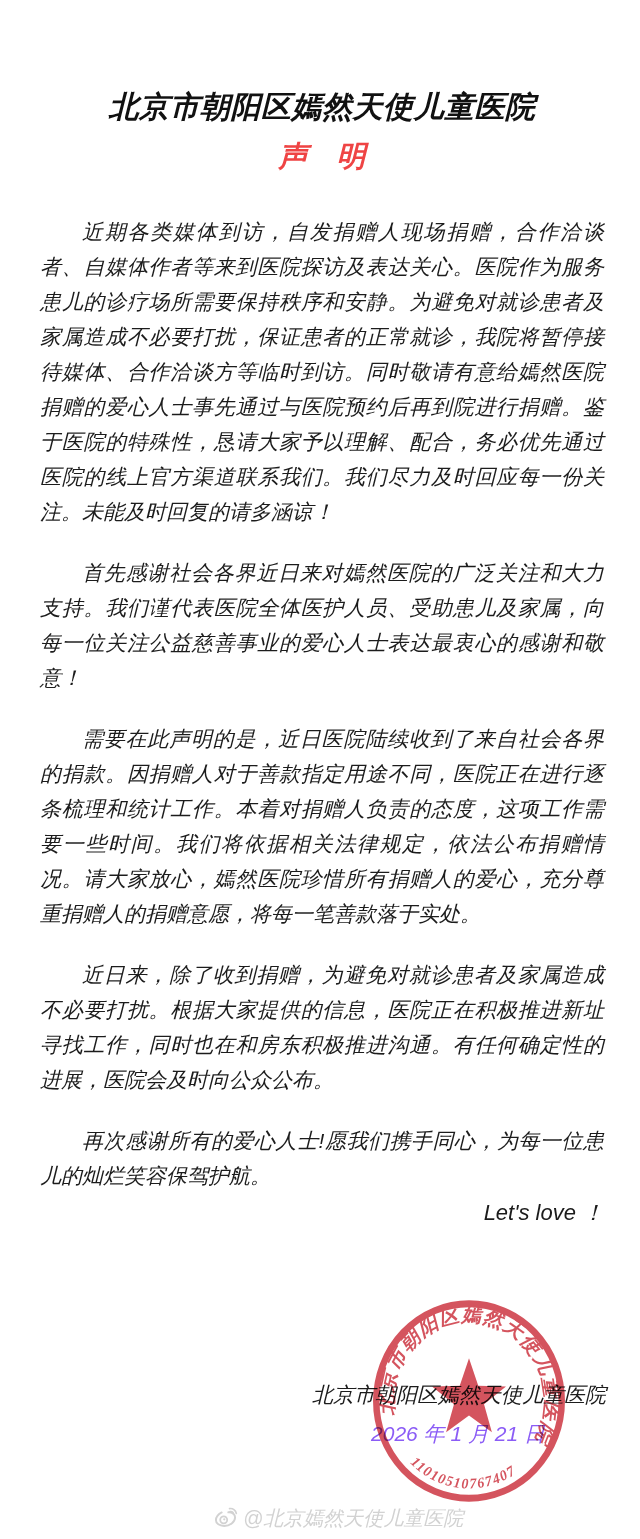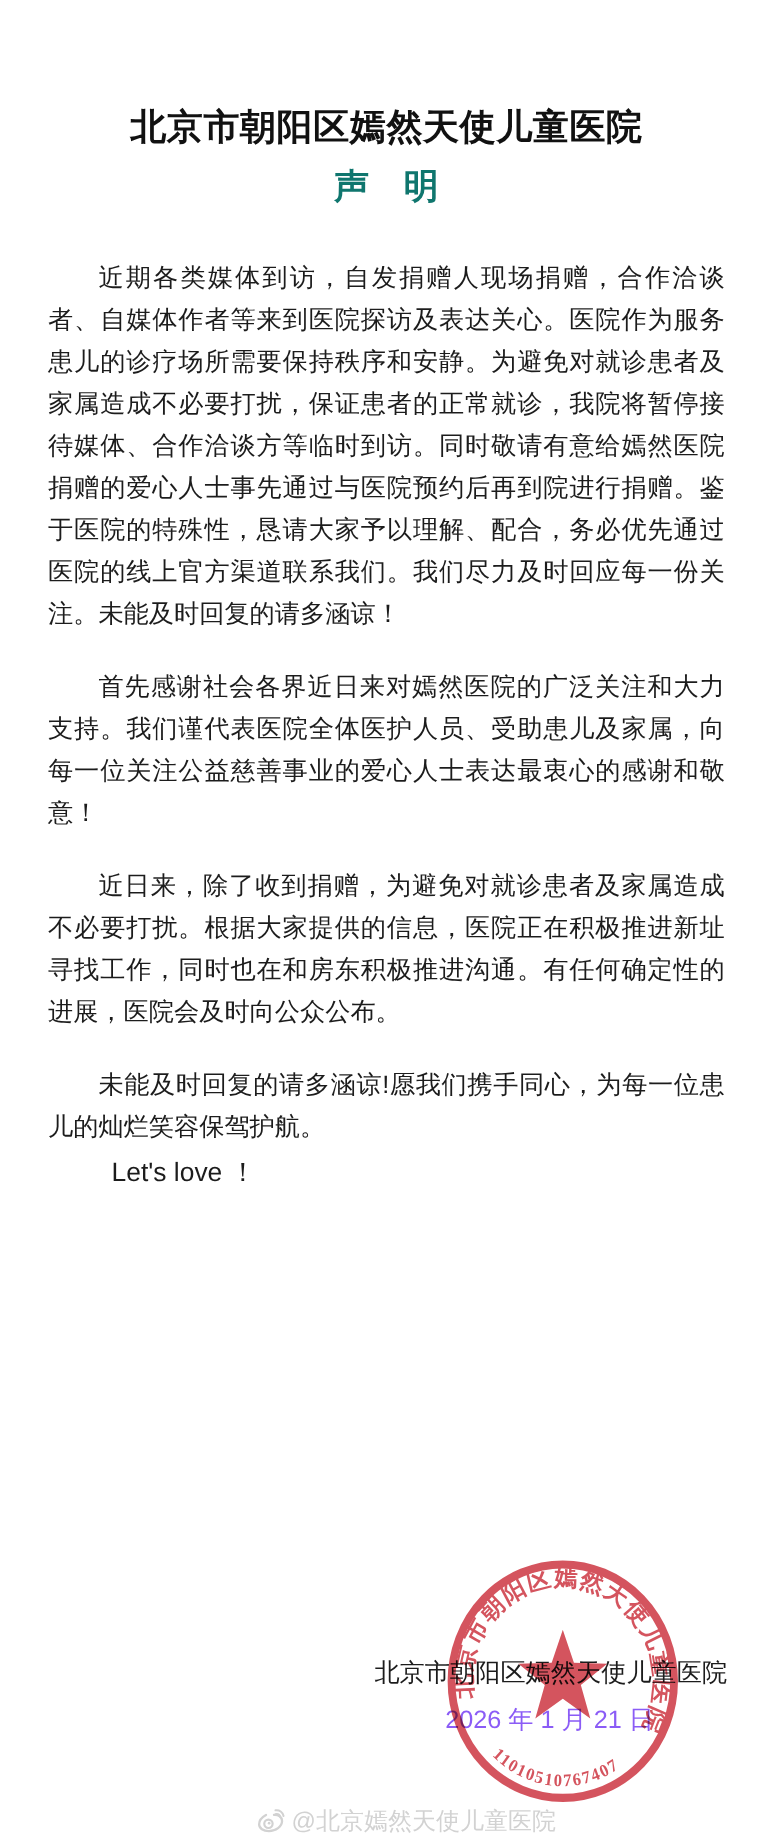--- a/index.html
+++ b/index.html
@@ -4,20 +4,21 @@
 <style>
   html, body { margin: 0; padding: 0; background: #ffffff; }
   .page {
     position: relative;
     width: 640px;
     height: 1539px;
     background: #ffffff;
     overflow: hidden;
     font-family: "Liberation Sans", "DejaVu Sans", sans-serif;
     color: #1c1c1c;
+    font-style: italic;
   }
   .content {
     position: absolute;
     left: 40px;
     top: 88px;
     width: 564px;
   }
   .doc-title {
     margin: 0 0 12px 0;
     text-align: center;
@@ -26,37 +27,38 @@
     font-weight: 700;
     color: #111111;
     letter-spacing: 0.5px;
   }
   .doc-subtitle {
     margin: 0 0 40px 0;
     text-align: center;
     font-size: 29px;
     line-height: 36px;
     font-weight: 700;
-    color: #0f766e;
+    color: #ef4444;
   }
   .para {
     margin: 0 0 26px 0;
     font-size: 21px;
     line-height: 35px;
     text-align: justify;
     text-indent: 2em;
     color: #1c1c1c;
   }
   .para.last { margin-bottom: 0; }
   .slogan {
     margin: 2px 0 30px 0;
     padding-left: 53px;
     font-size: 22px;
     line-height: 35px;
     color: #1c1c1c;
+    text-align: right;
   }
   .contact { margin-top: 0; }
   .contact-line {
     font-size: 21px;
     line-height: 35.5px;
     color: #1c1c1c;
   }
   .sig-org {
     position: absolute;
     top: 1381px;
@@ -108,22 +110,23 @@
 <body>
 
 <div class="page">
 
   <div class="content">
     <h1 class="doc-title">北京市朝阳区嫣然天使儿童医院</h1>
     <h2 class="doc-subtitle">声　明</h2>
 
     <p class="para">近期各类媒体到访，自发捐赠人现场捐赠，合作洽谈者、自媒体作者等来到医院探访及表达关心。医院作为服务患儿的诊疗场所需要保持秩序和安静。为避免对就诊患者及家属造成不必要打扰，保证患者的正常就诊，我院将暂停接待媒体、合作洽谈方等临时到访。同时敬请有意给嫣然医院捐赠的爱心人士事先通过与医院预约后再到院进行捐赠。鉴于医院的特殊性，恳请大家予以理解、配合，务必优先通过医院的线上官方渠道联系我们。我们尽力及时回应每一份关注。未能及时回复的请多涵谅！</p>
     <p class="para">首先感谢社会各界近日来对嫣然医院的广泛关注和大力支持。我们谨代表医院全体医护人员、受助患儿及家属，向每一位关注公益慈善事业的爱心人士表达最衷心的感谢和敬意！</p>
+    <p class="para">需要在此声明的是，近日医院陆续收到了来自社会各界的捐款。因捐赠人对于善款指定用途不同，医院正在进行逐条梳理和统计工作。本着对捐赠人负责的态度，这项工作需要一些时间。我们将依据相关法律规定，依法公布捐赠情况。请大家放心，嫣然医院珍惜所有捐赠人的爱心，充分尊重捐赠人的捐赠意愿，将每一笔善款落于实处。</p>
     <p class="para">近日来，除了收到捐赠，为避免对就诊患者及家属造成不必要打扰。根据大家提供的信息，医院正在积极推进新址寻找工作，同时也在和房东积极推进沟通。有任何确定性的进展，医院会及时向公众公布。</p>
-    <p class="para last">未能及时回复的请多涵谅!愿我们携手同心，为每一位患儿的灿烂笑容保驾护航。</p>
+    <p class="para last">再次感谢所有的爱心人士!愿我们携手同心，为每一位患儿的灿烂笑容保驾护航。</p>
     <p class="slogan">Let's love ！</p>
 
   </div>
 
   <div class="sig-org">北京市朝阳区嫣然天使儿童医院</div>
   <div class="sig-date">2026 年 1 月 21 日</div>
 
   <div class="seal">
     <svg viewBox="0 0 220 220" preserveAspectRatio="none">
       <circle cx="110" cy="110" r="100" fill="none" stroke="currentColor" stroke-width="7"></circle>

